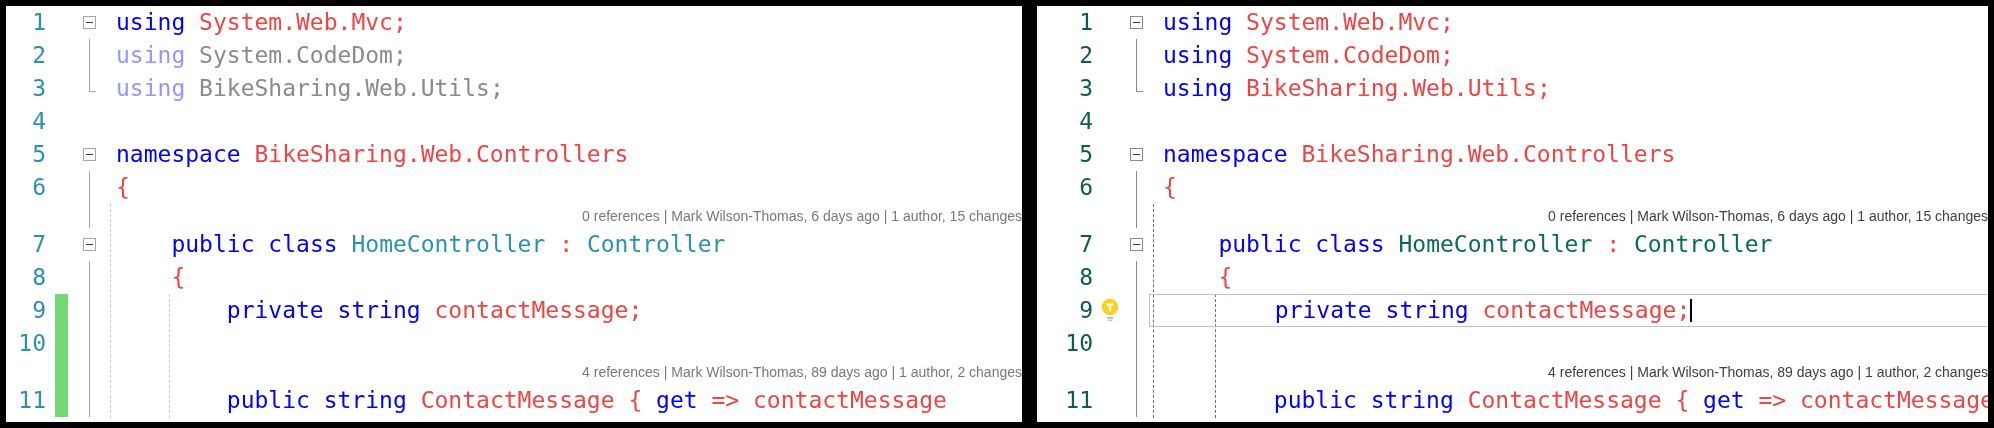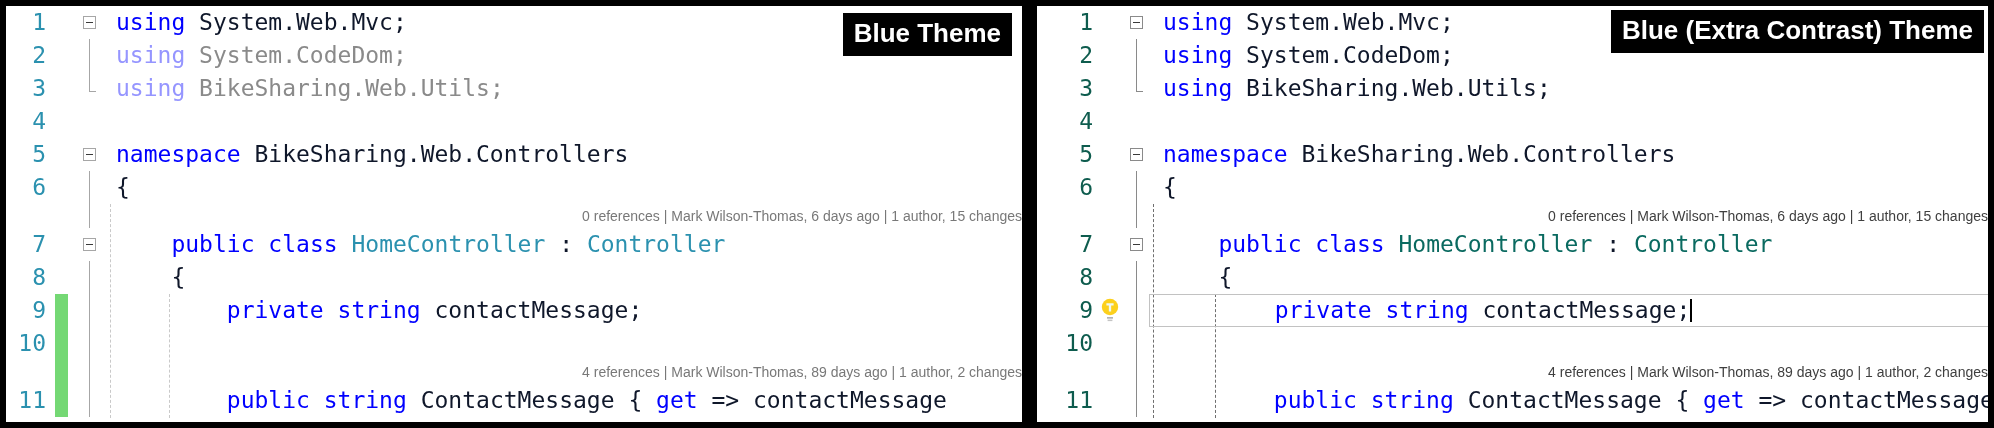--- a/index.html
+++ b/index.html
@@ -20,21 +20,21 @@
   .bulb{position:absolute;left:0;top:4px;width:22px;height:26px;}
   .fold{flex:none;width:26px;display:flex;justify-content:center;position:relative;}
   .fold-box{width:13px;height:13px;margin-top:10px;border:1px solid var(--foldc,#a6a6a6);background:#fff;box-sizing:border-box;position:relative;}
   .fold-box::after{content:"";position:absolute;left:2px;right:2px;top:5px;height:1px;background:#3a3a3a;}
   .fold-vline{width:1px;height:100%;background:var(--foldc,#a6a6a6);}
   .fold-end{width:1px;height:62%;background:var(--foldc,#a6a6a6);position:relative;}
   .fold-end::after{content:"";position:absolute;left:0;bottom:0;width:7px;height:1px;background:var(--foldc,#a6a6a6);}
   .code{flex:1;white-space:pre;overflow:hidden;padding-left:14px;box-sizing:border-box;
         font:23px/33px "DejaVu Sans Mono",monospace;color:#161616;}
   .lens-row .code{font:14px/24px "Liberation Sans",sans-serif;color:var(--lens,#767676);}
-  .seg.plain{color:#0f172a;text-align:center;}
+  .seg.plain{color:#ef4444;text-align:center;}
   .seg.kw{color:var(--kw,#0000ff);}
   .seg.typ{color:var(--typ,#2b91af);text-align:right;}
   .seg.kwfade{color:var(--kwfade,#9595ff);}
   .seg.fade{color:var(--fade,#8a8a8a);}
   .current .code{border:1px solid #c2c2c2;border-right:none;line-height:30px;}
   .caret{display:inline-block;width:2px;height:23px;background:#000;vertical-align:-4px;}
   .theme-label{position:absolute;z-index:6;background:#000;color:#fff;
                font:bold 26px/1.2 "Liberation Sans",sans-serif;padding:5px 11px 7px;white-space:nowrap;}
   .pane-left .theme-label{top:7px;right:10px;}
   .pane-right .theme-label{top:4px;right:4px;}
@@ -43,21 +43,20 @@
   .pane-left .guide-b{left:163px;top:288px;bottom:4px;}
   .pane-right .guide-a{left:116px;top:198px;bottom:4px;}
   .pane-right .guide-b{left:178px;top:288px;bottom:4px;}
 </style>
 </head>
 <body>
 
 <div class="frame">
 
   <section class="pane pane-left" style="--num: #2b91af; --kw: #0000ff; --typ: #2b91af; --kwfade: #9595ff; --fade: #8a8a8a; --lens: #787878; --bar: #74d874; --guide: #c9c9c9; --foldc: #a6a6a6;">
-    <div class="theme-label">Blue Theme</div>
     <div class="rows">
         <div class="row code-row">
           <span class="gutter">1</span>
           <span class="marker"></span>
           <span class="fold">
             <span class="fold-box"></span>
           </span>
           <span class="code"><span class="seg kw">using</span><span class="seg plain"> System.Web.Mvc;</span></span>
         </div>
         <div class="row code-row">
@@ -163,21 +162,20 @@
           <span class="code"><span class="seg plain">        </span><span class="seg kw">public</span><span class="seg plain"> </span><span class="seg kw">string</span><span class="seg plain"> ContactMessage { </span><span class="seg kw">get</span><span class="seg plain"> =&gt; contactMessage</span></span>
         </div>
       </div>
     <div class="guide guide-a"></div>
     <div class="guide guide-b"></div>
   </section>
 
   <div class="divider"></div>
 
   <section class="pane pane-right" style="--num: #0e5c4e; --kw: #0000ff; --typ: #0a6a60; --kwfade: #0000ff; --fade: #161616; --lens: #3f3f3f; --bar: #74d874; --guide: #6f6f6f; --foldc: #8a8a8a;">
-    <div class="theme-label">Blue (Extra Contrast) Theme</div>
     <div class="rows">
         <div class="row code-row">
           <span class="gutter">1</span>
           <span class="marker"></span>
           <span class="fold">
             <span class="fold-box"></span>
           </span>
           <span class="code"><span class="seg kw">using</span><span class="seg plain"> System.Web.Mvc;</span></span>
         </div>
         <div class="row code-row">

